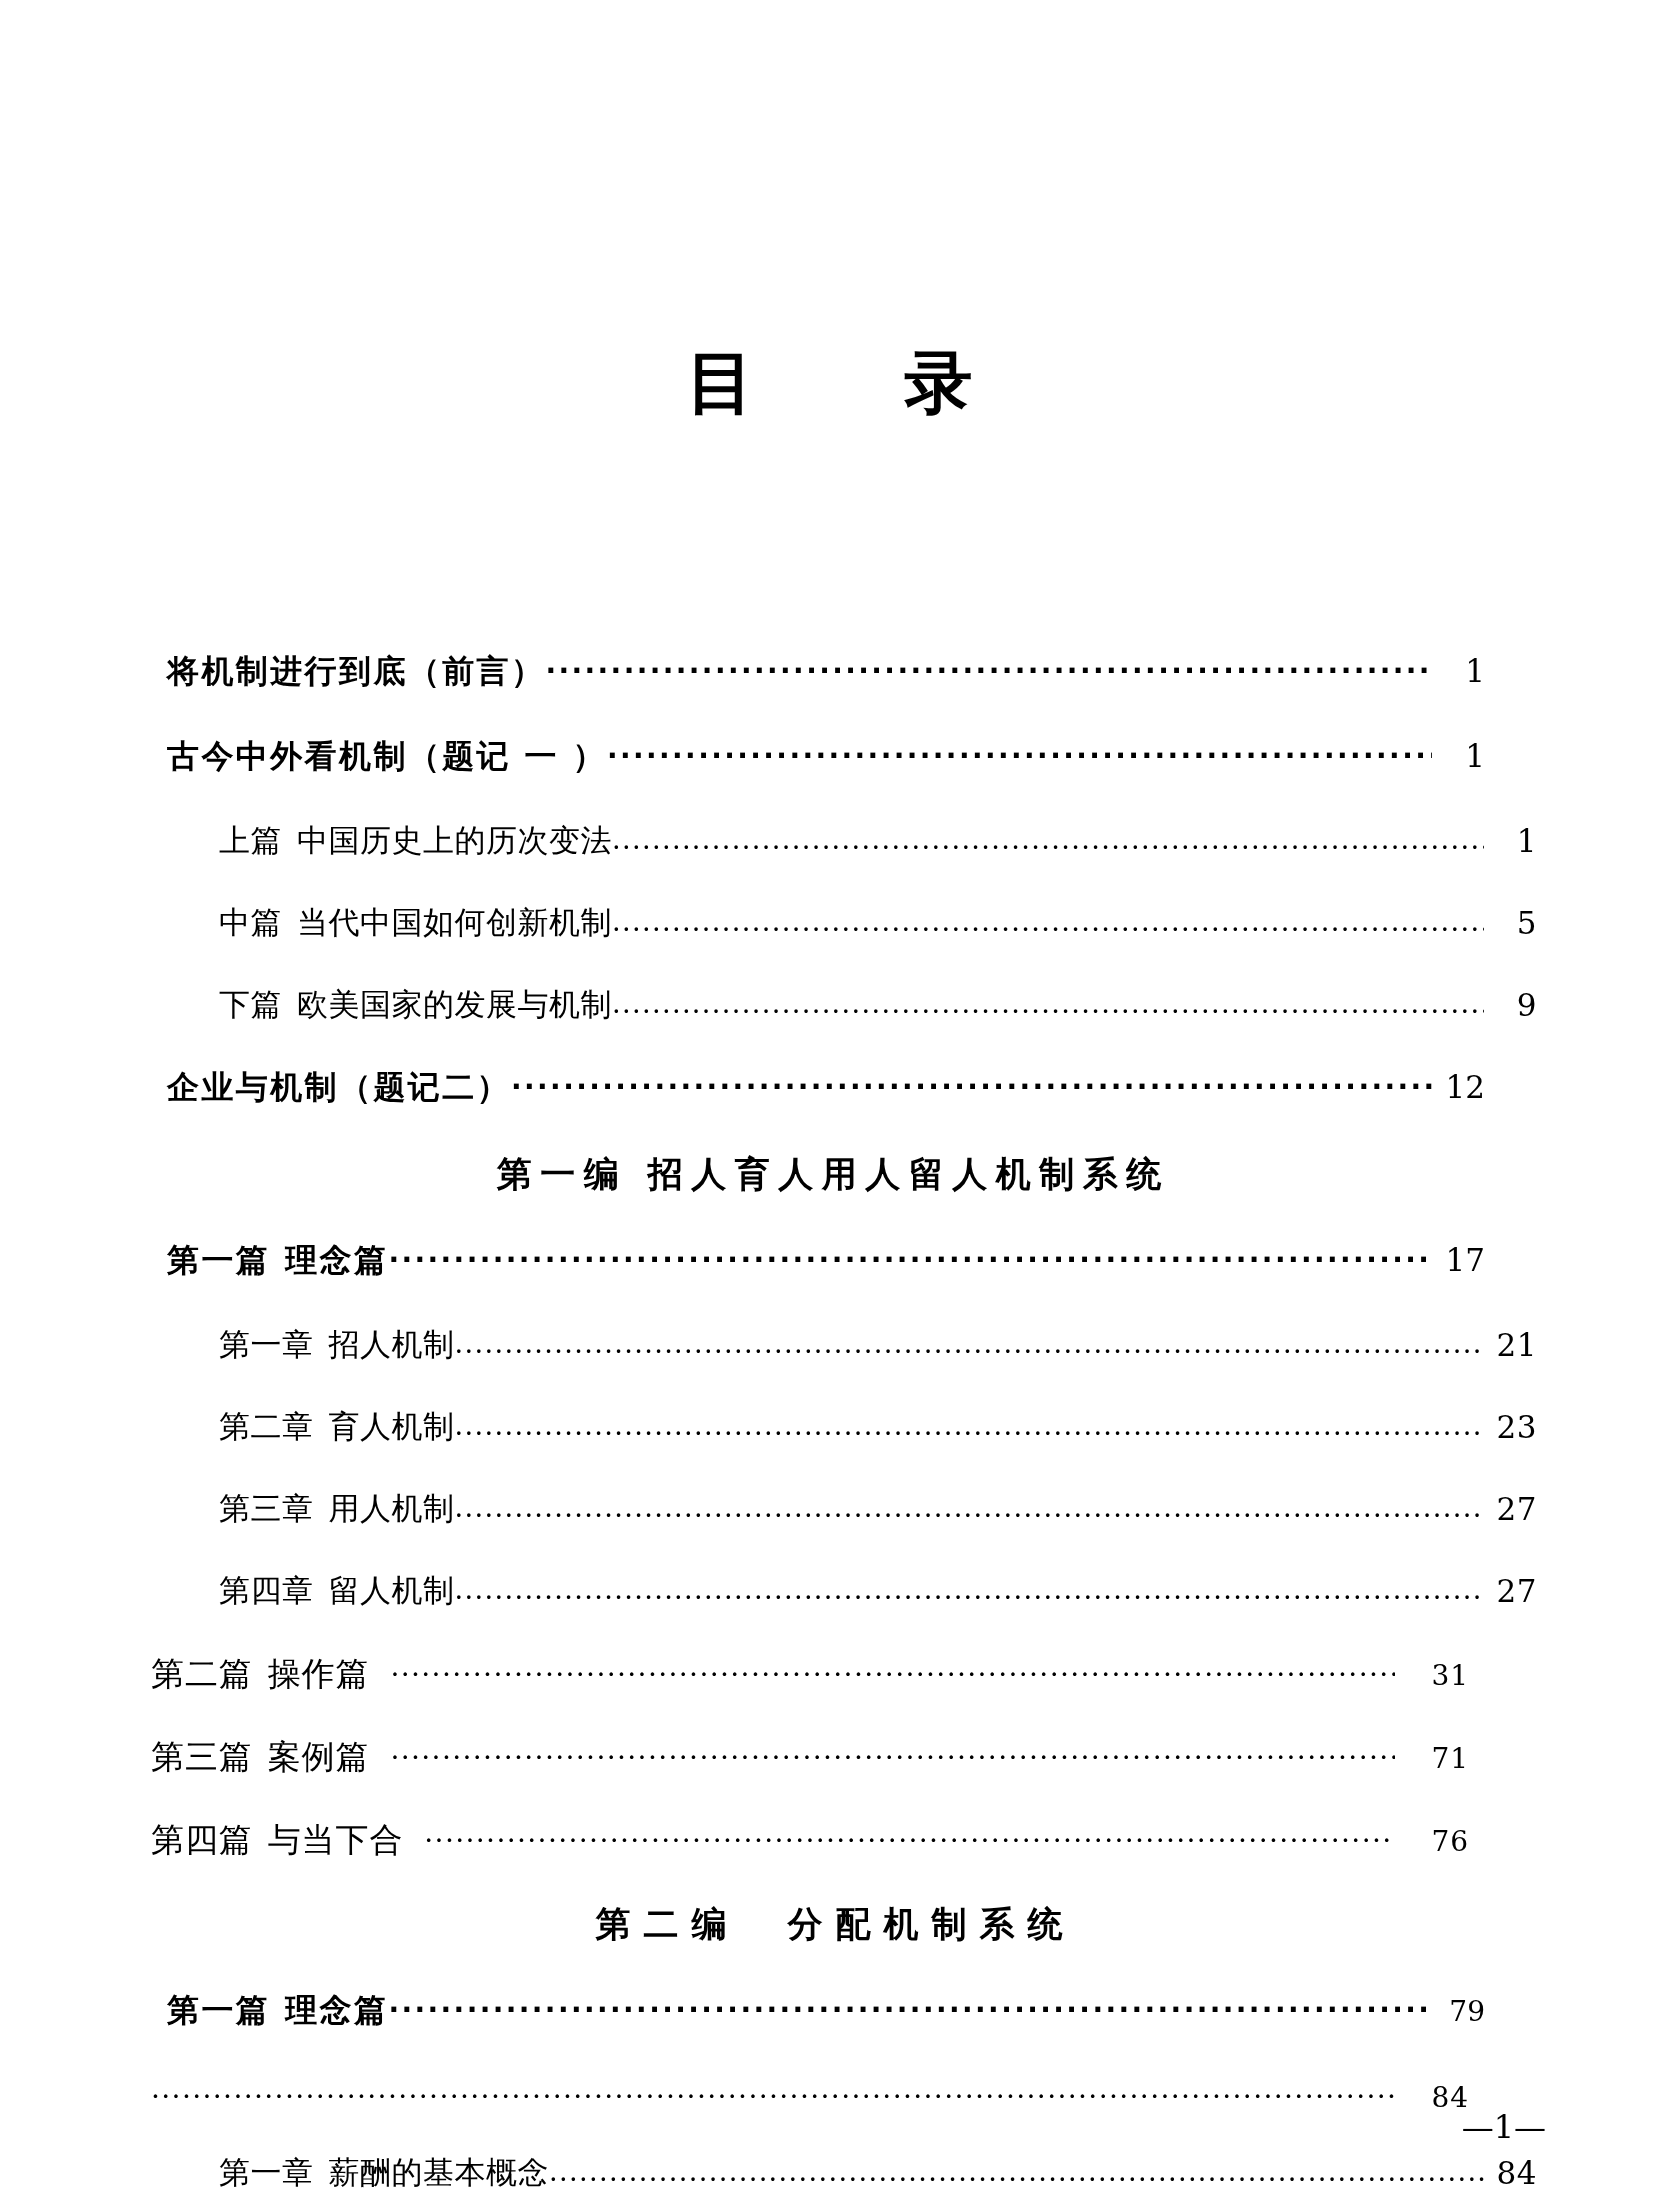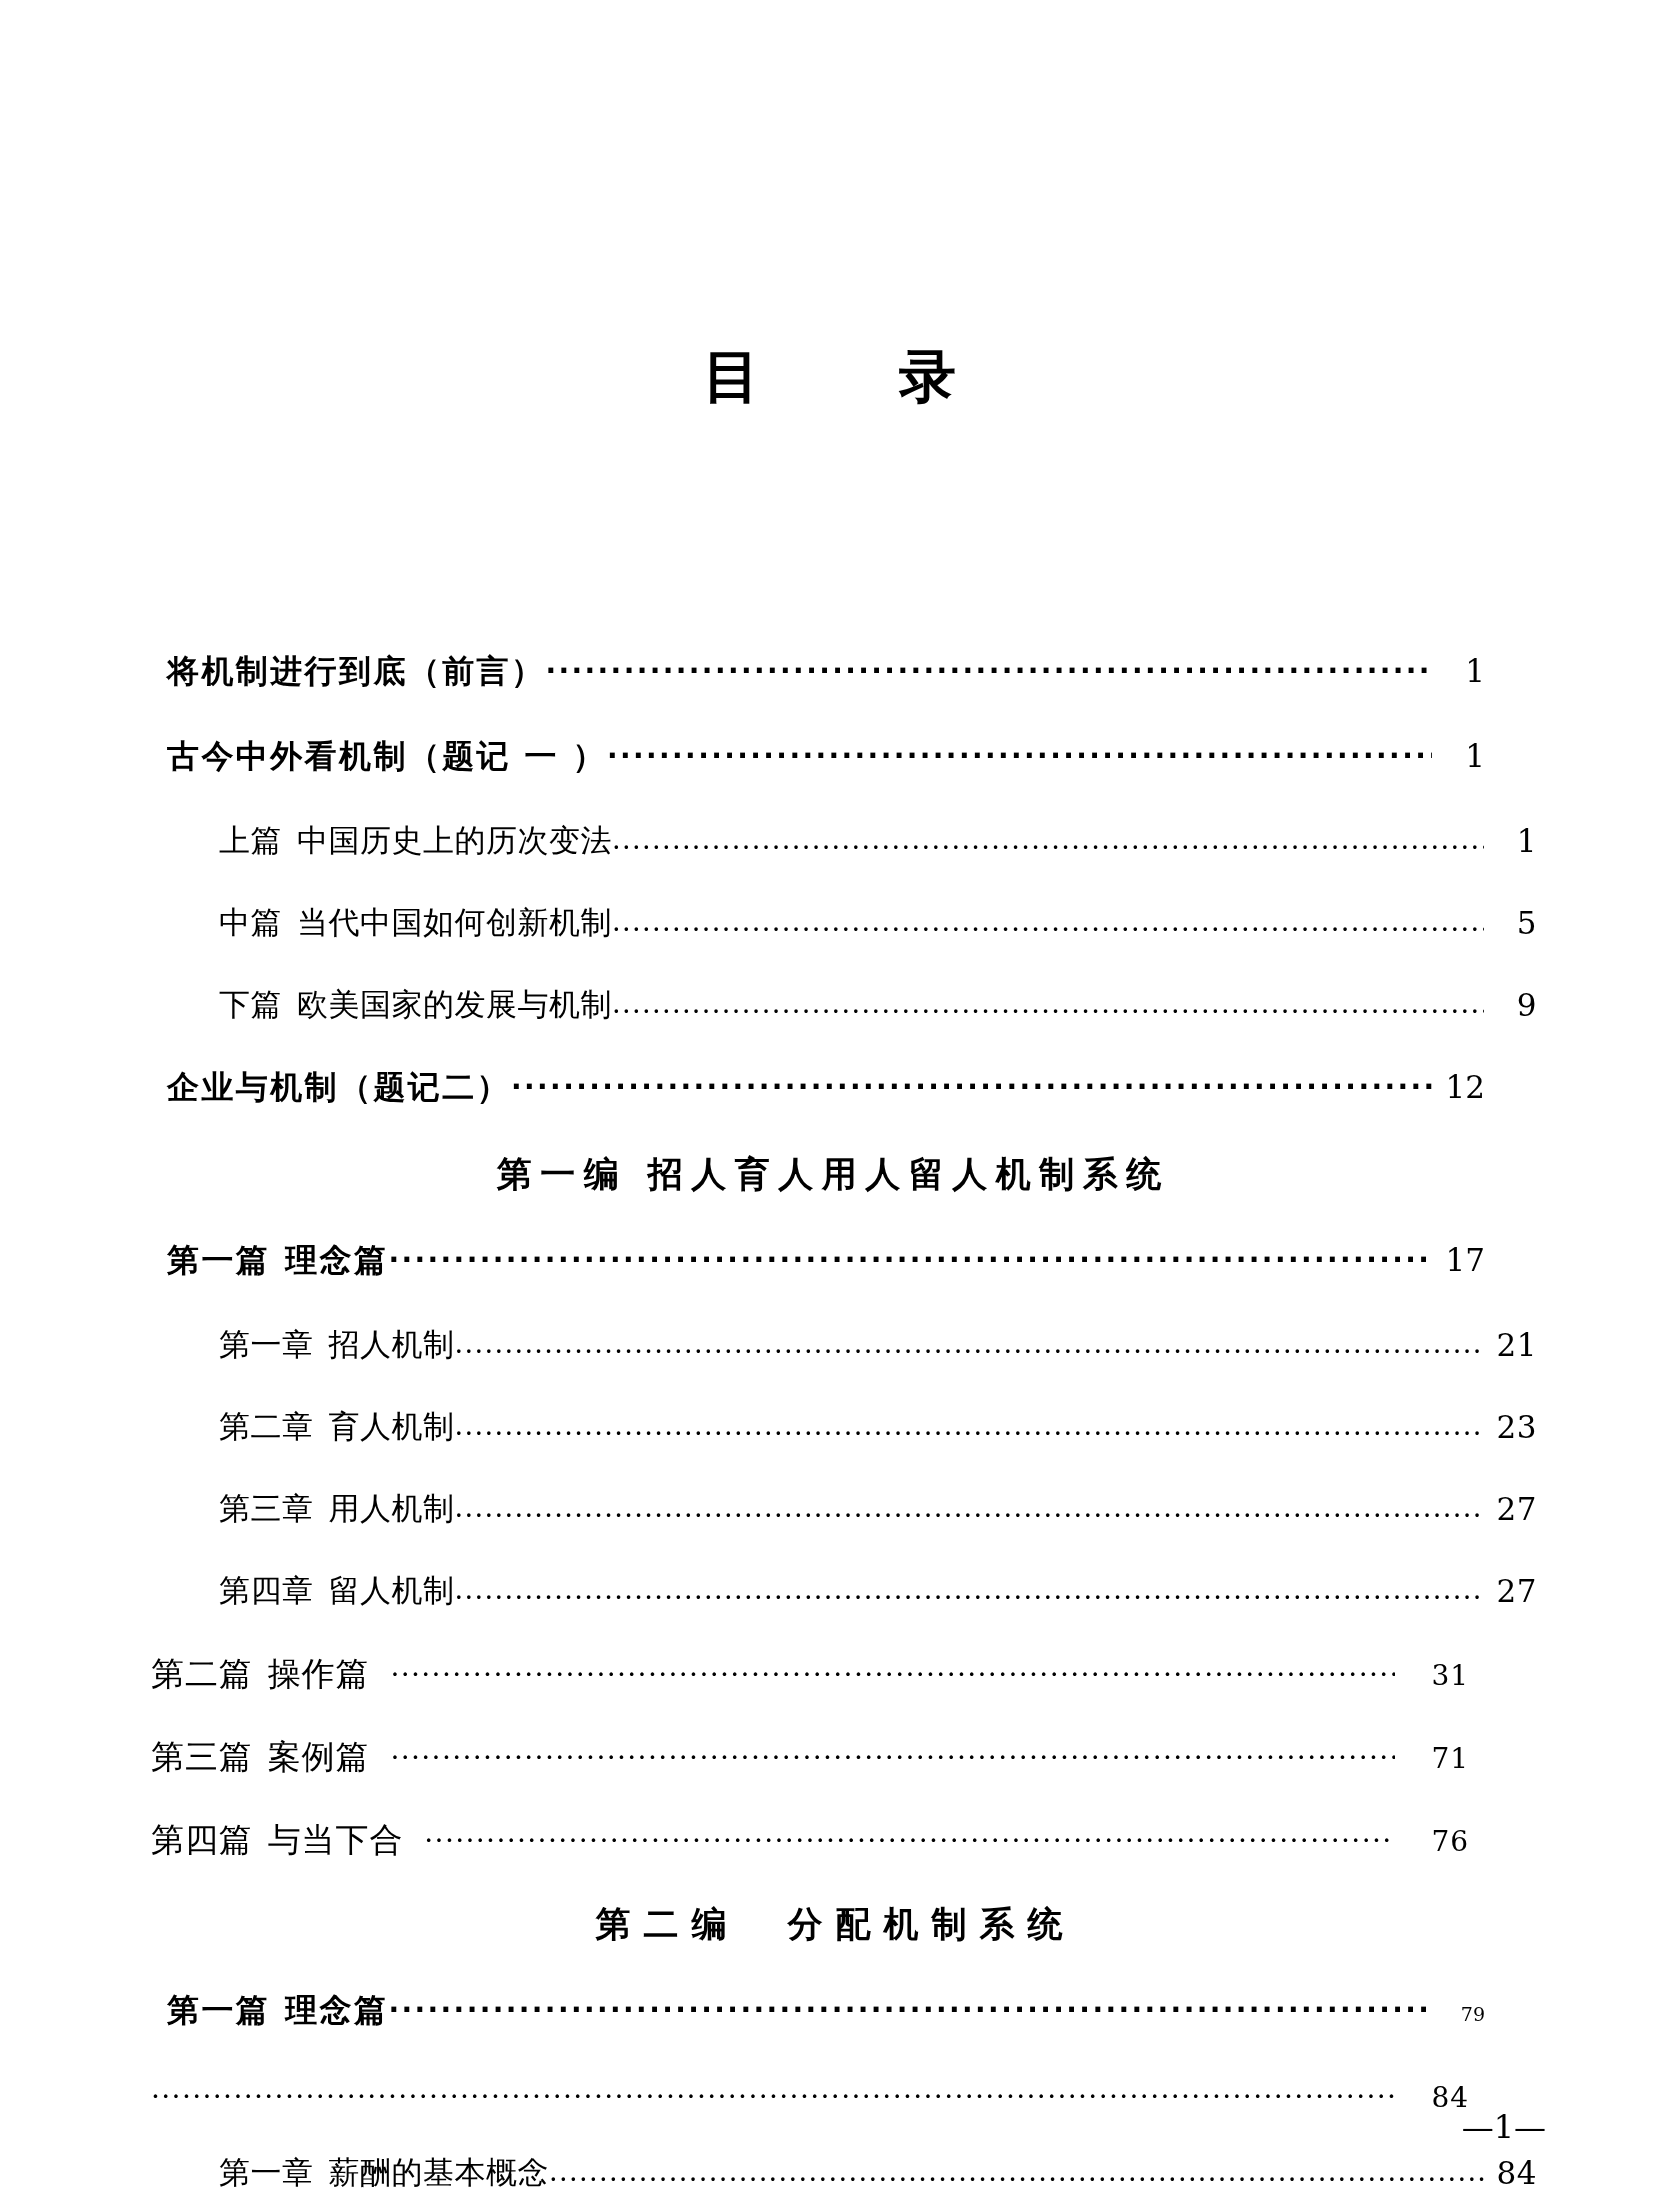--- a/index.html
+++ b/index.html
@@ -22,21 +22,21 @@
 
   
   .toc-title {
     position: absolute;
     top: 347px;
     left: 0;
     width: 1659px;
     text-align: center;
     font-family: "DejaVu Sans", "Liberation Sans", sans-serif;
     font-weight: 700;
-    font-size: 57px;
+    font-size: 68px;
     line-height: 1.05;
     letter-spacing: 41px;
     text-indent: 41px;
     color: #000;
   }
 
   
   .toc {
     position: absolute;
     top: 650px;
@@ -116,21 +116,21 @@
     gap: 21px;
   }
   .lvl1p .leader::before { font-size: 28px; letter-spacing: 1.4px; }
   .lvl1p .pagenum { font-size: 28px; min-width: 53px; }
 
   .lvl1 .label .sep,
   .lvl1p .label .sep,
   .lvl2 .label .sep { display: inline-block; width: 15px; }
 
   
-  .pagenum.small { font-size: 19px; }
+  .pagenum.small { font-size: 28px; }
 
   
   .part-heading {
     text-align: center;
     font-family: "DejaVu Sans", "Liberation Sans", sans-serif;
     font-weight: 700;
     font-size: 35px;
     letter-spacing: 8.5px;
     text-indent: 8.5px;
     margin: 38px 0 41px 0;

